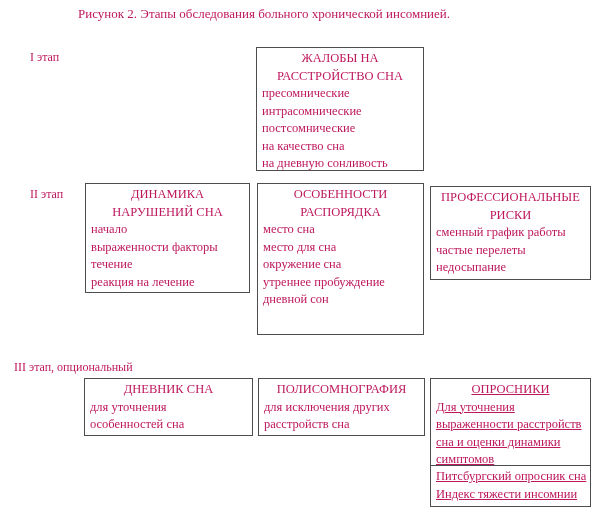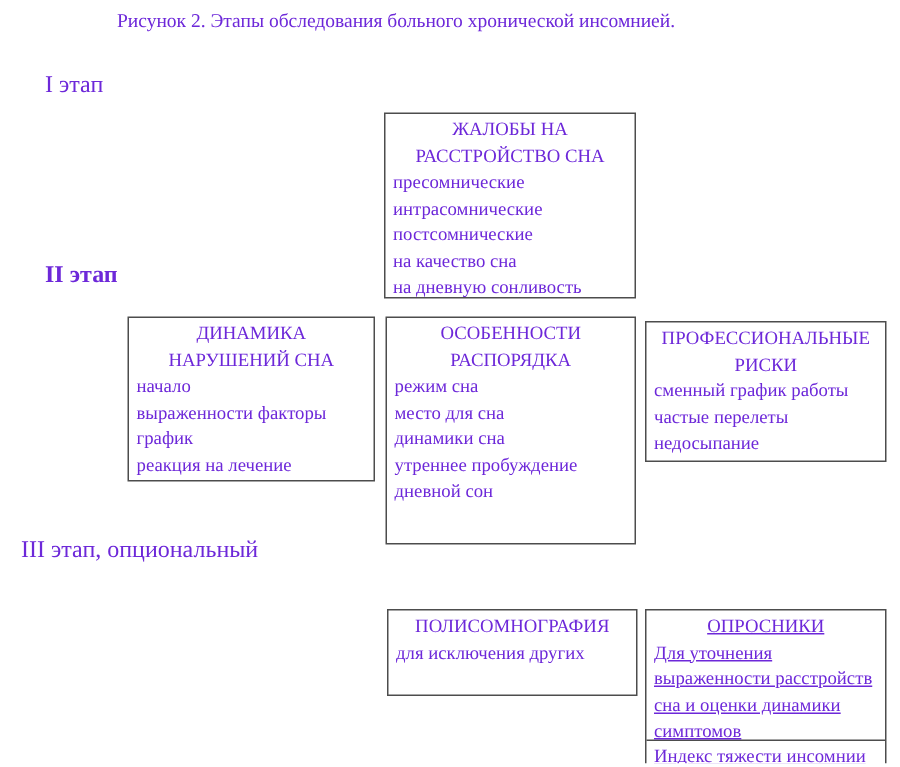--- a/index.html
+++ b/index.html
@@ -6,45 +6,44 @@
     margin: 0;
     padding: 0;
     background: #ffffff;
   }
   .page {
     position: relative;
     width: 600px;
     height: 509px;
     background: #ffffff;
     font-family: "Liberation Serif", "DejaVu Serif", serif;
-    color: #6d28d9;
+    color: #be185d;
     overflow: hidden;
   }
   .caption {
     position: absolute;
     left: 78px;
     top: 6px;
     font-size: 13px;
     line-height: 16px;
     white-space: nowrap;
   }
   .stage-label {
     position: absolute;
-    font-size: 16px;
+    font-size: 12px;
     line-height: 16px;
     white-space: nowrap;
   }
   .box {
     position: absolute;
     border: 1px solid #4d4d4d;
     background: #ffffff;
     box-sizing: border-box;
     font-size: 12.5px;
     line-height: 17.5px;
-    margin-top: 28px;
   }
   .box-title {
     text-align: center;
     white-space: pre-line;
     padding-top: 2px;
   }
   .box-items {
     padding-left: 5px;
     padding-right: 2px;
   }
@@ -78,75 +77,84 @@
 РАССТРОЙСТВО СНА</div>
     <div class="box-items">
         <div class="box-item">пресомнические</div>
         <div class="box-item">интрасомнические</div>
         <div class="box-item">постсомнические</div>
         <div class="box-item">на качество сна</div>
         <div class="box-item">на дневную сонливость</div>
       </div>
   </div>
 
-  <div class="stage-label" style="left:30px; top:176px;font-weight:bold;">II этап</div>
+  <div class="stage-label" style="left:30px; top:186px;">II этап</div>
 
   <div class="box" style="left:85px; top:183px; width:165px; height:110px;">
     <div class="box-title">ДИНАМИКА
 НАРУШЕНИЙ СНА</div>
     <div class="box-items">
         <div class="box-item">начало</div>
         <div class="box-item">выраженности факторы</div>
-        <div class="box-item">график</div>
+        <div class="box-item">течение</div>
         <div class="box-item">реакция на лечение</div>
       </div>
   </div>
 
   <div class="box" style="left:257px; top:183px; width:167px; height:152px;">
     <div class="box-title">ОСОБЕННОСТИ
 РАСПОРЯДКА</div>
     <div class="box-items">
-        <div class="box-item">режим сна</div>
+        <div class="box-item">место сна</div>
         <div class="box-item">место для сна</div>
-        <div class="box-item">динамики сна</div>
+        <div class="box-item">окружение сна</div>
         <div class="box-item">утреннее пробуждение</div>
         <div class="box-item">дневной сон</div>
       </div>
   </div>
 
   <div class="box" style="left:430px; top:186px; width:161px; height:94px;">
     <div class="box-title">ПРОФЕССИОНАЛЬНЫЕ
 РИСКИ</div>
     <div class="box-items">
         <div class="box-item">сменный график работы</div>
         <div class="box-item">частые перелеты</div>
         <div class="box-item">недосыпание</div>
       </div>
   </div>
 
   <div class="stage-label" style="left:14px; top:359px;">III этап, опциональный</div>
 
+  <div class="box" style="left:84px; top:378px; width:169px; height:58px;">
+    <div class="box-title">ДНЕВНИК СНА</div>
+    <div class="box-items">
+        <div class="box-item">для уточнения</div>
+        <div class="box-item">особенностей сна</div>
+      </div>
+  </div>
 
   <div class="box" style="left:258px; top:378px; width:167px; height:58px;">
     <div class="box-title">ПОЛИСОМНОГРАФИЯ</div>
     <div class="box-items">
         <div class="box-item">для исключения других</div>
+        <div class="box-item">расстройств сна</div>
       </div>
   </div>
 
   <div class="box" style="left:430px; top:378px; width:161px;text-decoration:underline;">
     <div class="cell cell-main">
       <div class="box-title">ОПРОСНИКИ</div>
       <div class="box-items">
           <div class="box-item">Для уточнения</div>
           <div class="box-item">выраженности расстройств</div>
           <div class="box-item">сна и оценки динамики</div>
           <div class="box-item">симптомов</div>
         </div>
     </div>
     <div class="cell cell-tools">
       <div class="box-items">
+          <div class="box-item">Питсбургский опросник сна</div>
           <div class="box-item">Индекс тяжести инсомнии</div>
         </div>
     </div>
   </div>
 
 </div>
 
 </body></html>

